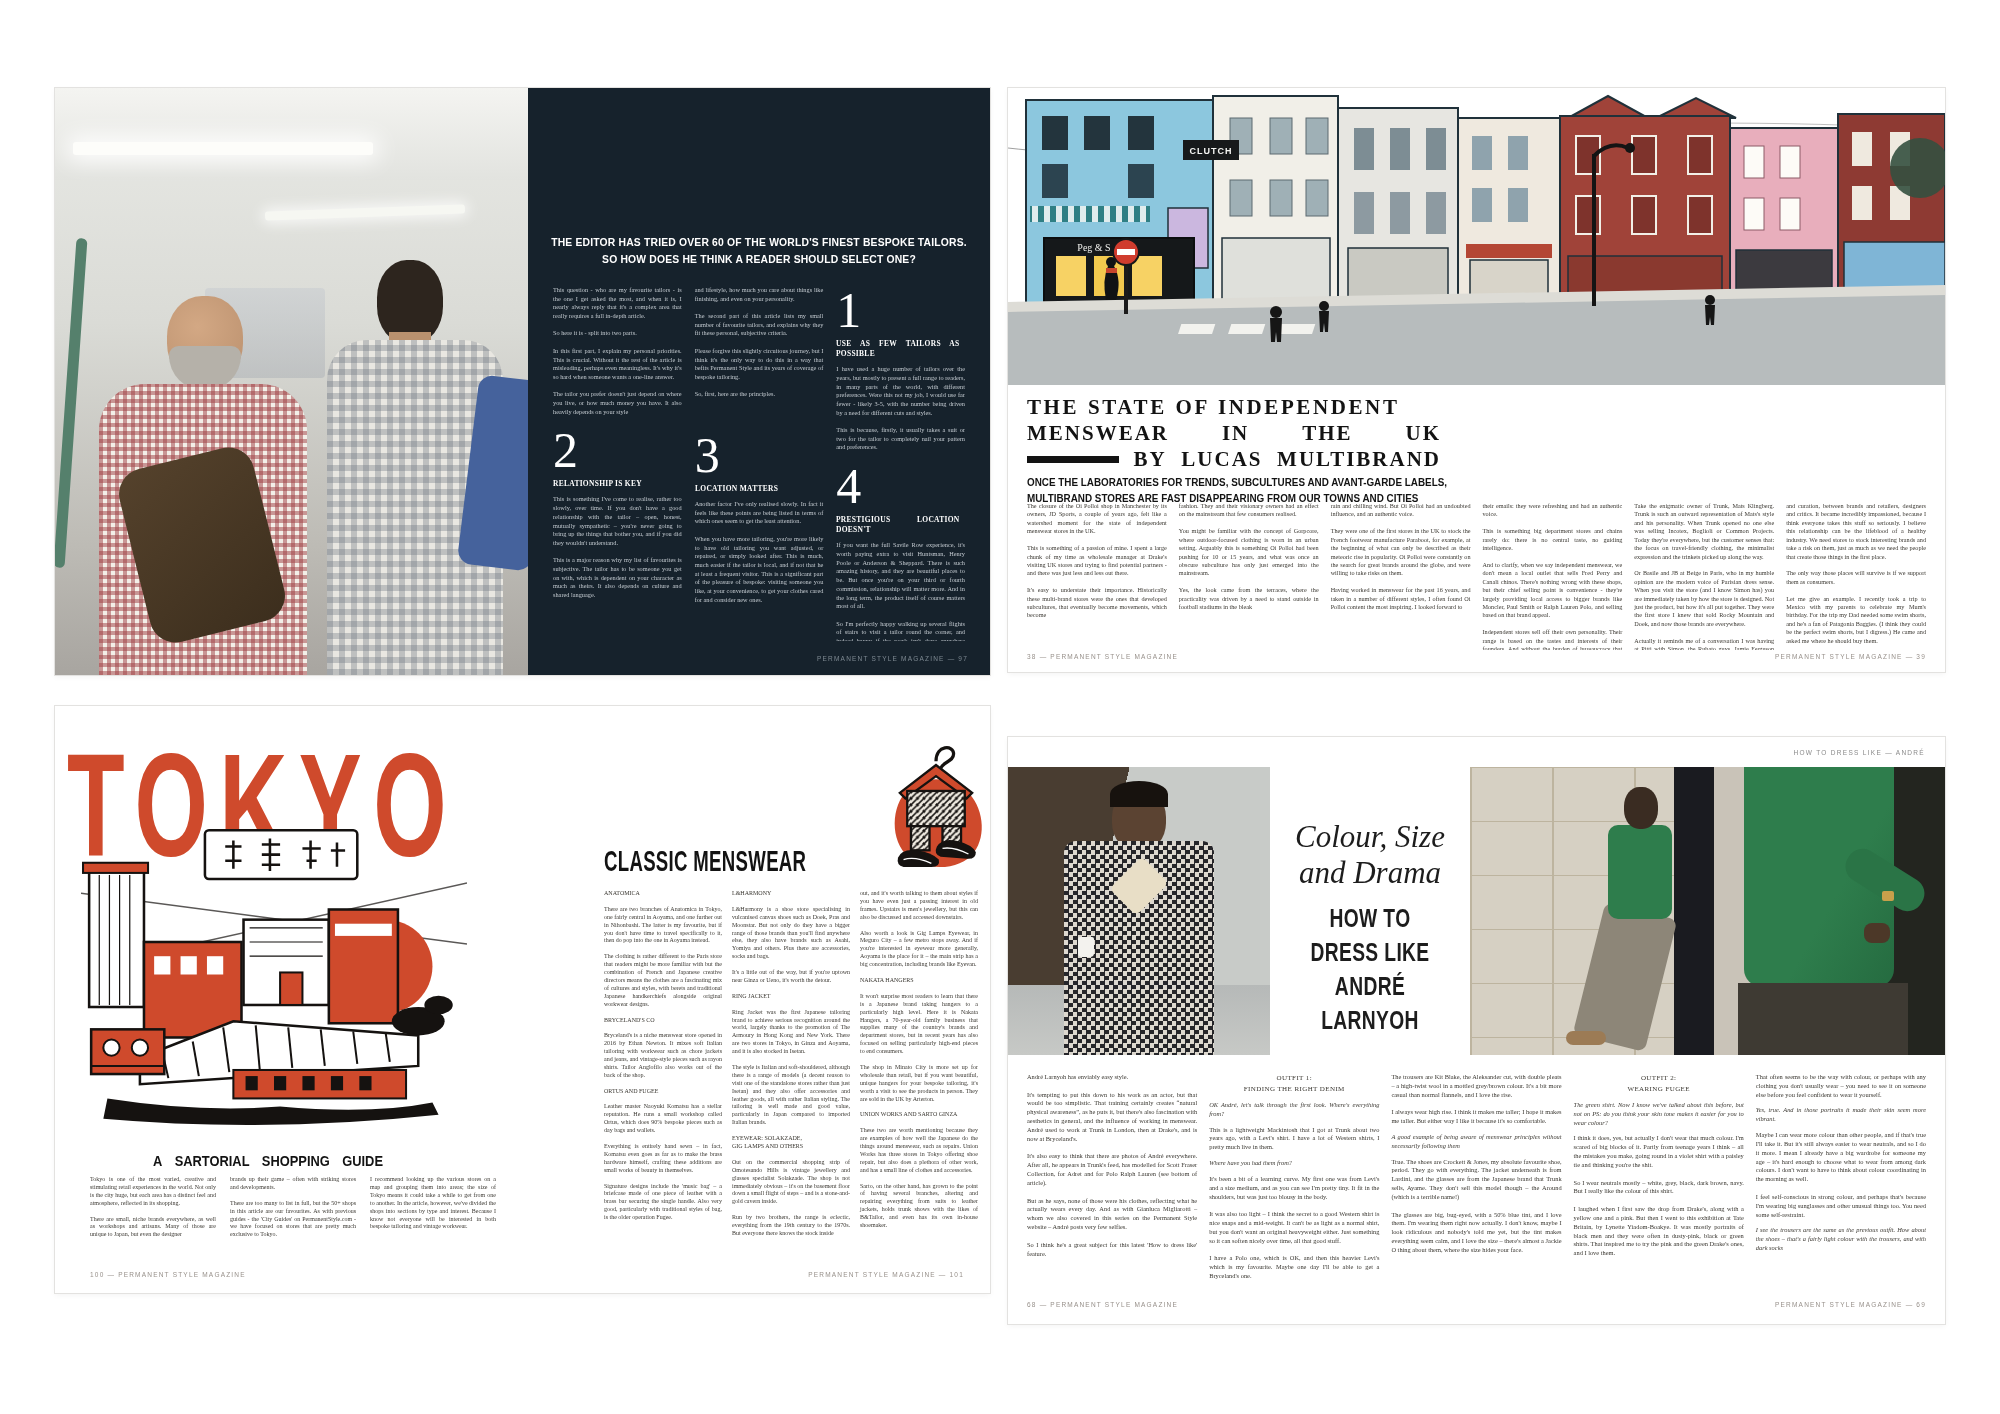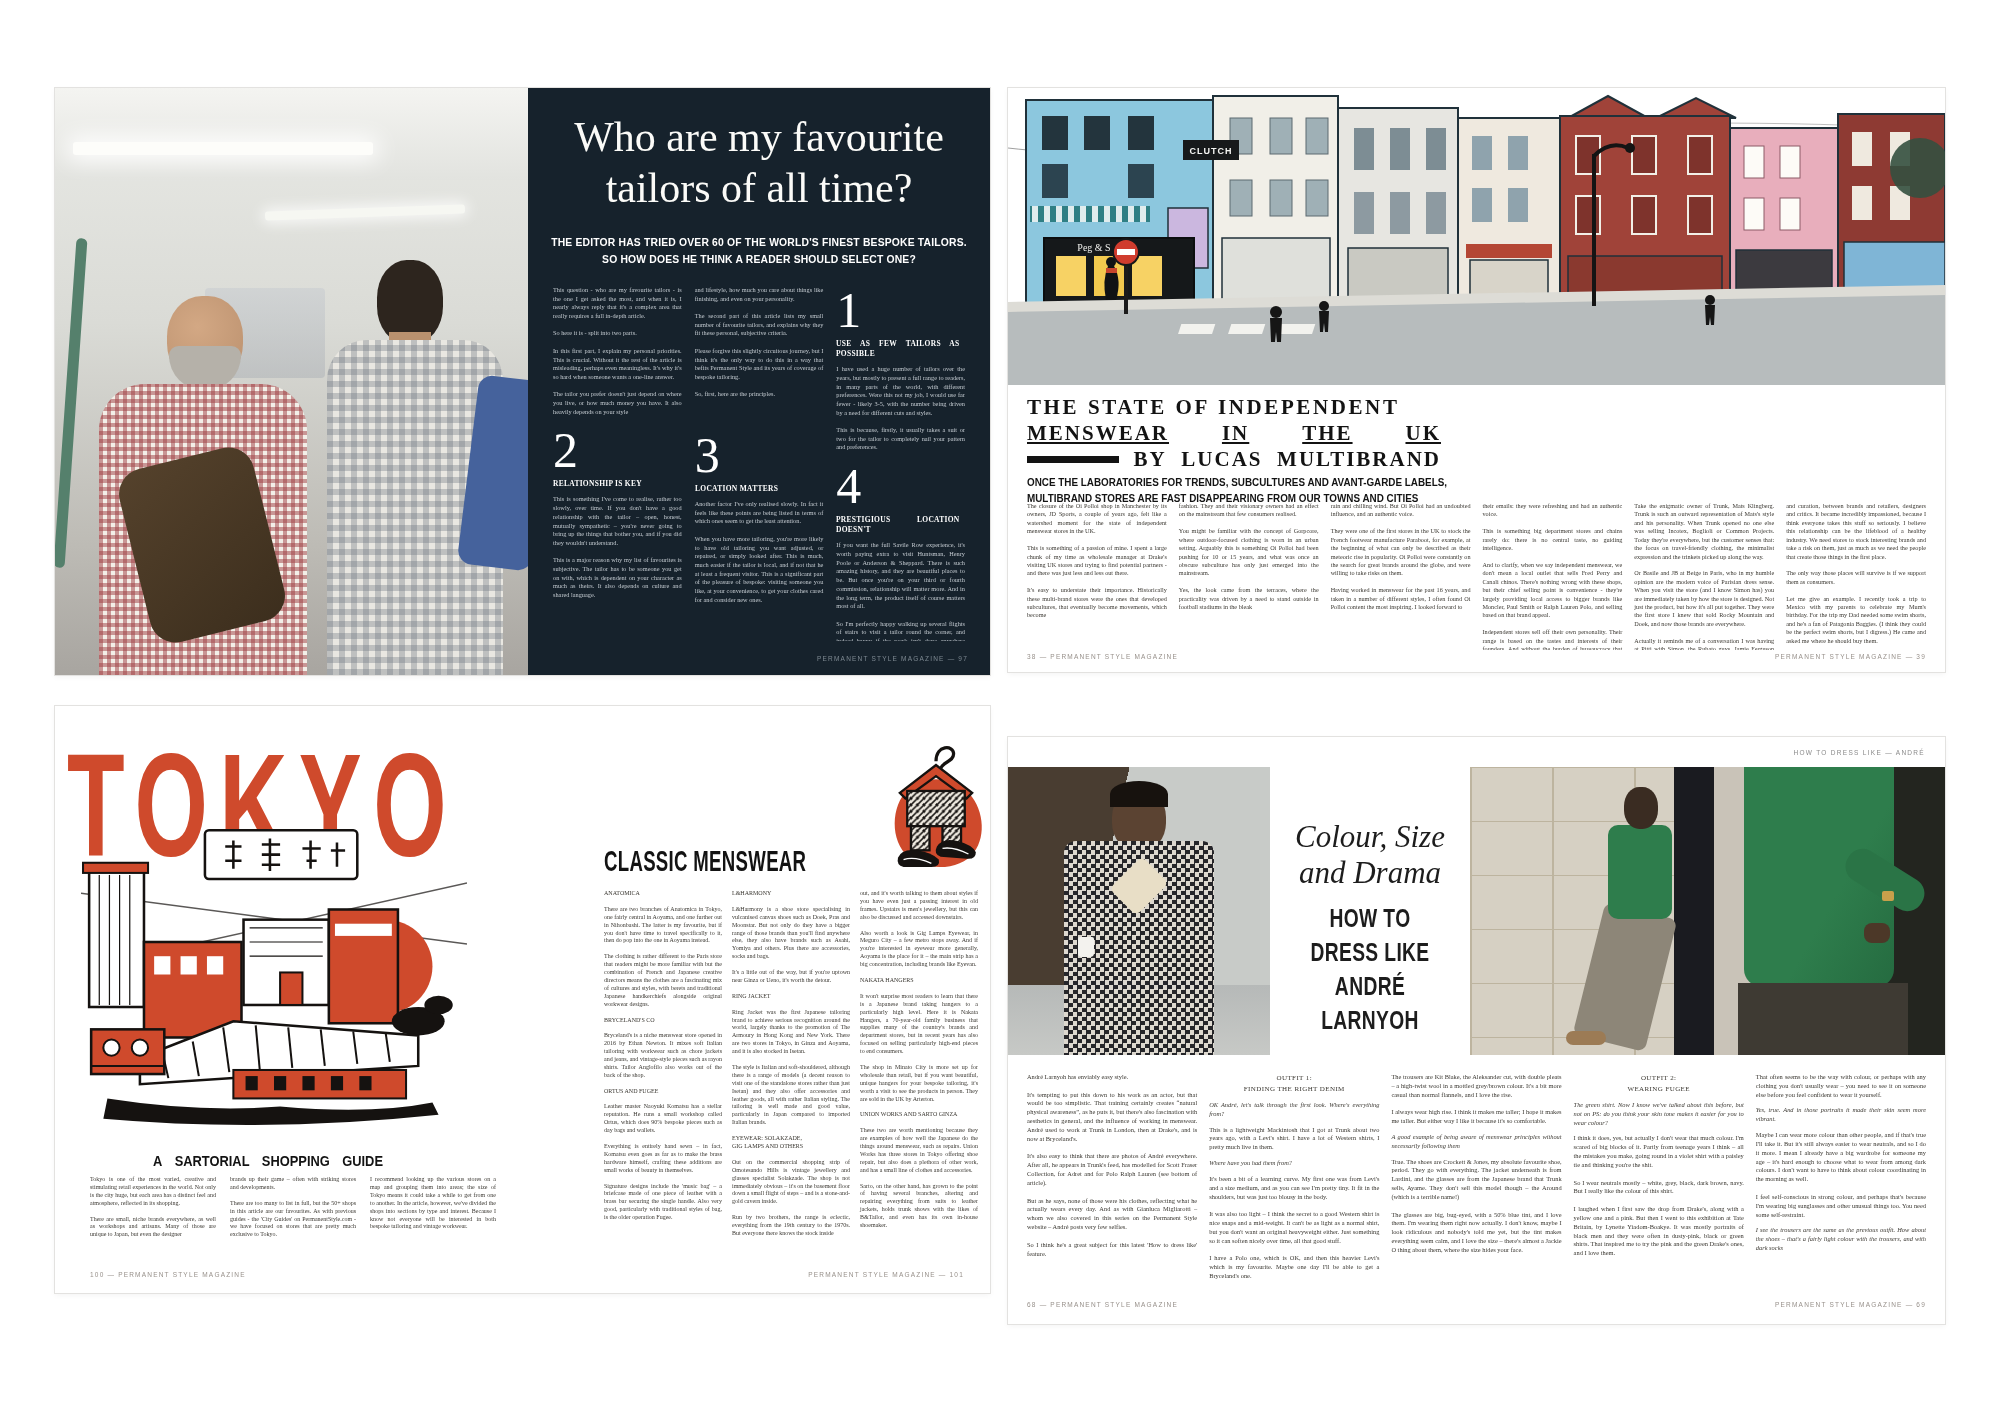--- a/index.html
+++ b/index.html
@@ -38,21 +38,21 @@
   .pnum{font-family:"Liberation Serif",serif;font-size:50px;line-height:.9;color:#fff;margin:12px 0 6px;}
   .pnum.first{margin-top:2px;}
   .phead{font-weight:700;font-size:7.8px;line-height:1.3;color:#fff;letter-spacing:.3px;margin:0 0 6px;transform:scaleX(.96);transform-origin:left;text-transform:uppercase;}
   .ptext{white-space:pre-line;margin:0 0 8px;}
   .s1-footer{right:22px;bottom:13px;color:#7f8a93;}
 
   
   .s2-illus{position:absolute;left:0;top:0;width:937px;height:297px;}
   .s2-title{position:absolute;left:19px;top:308px;width:414px;color:#131313;font-family:"Liberation Serif",serif;font-weight:700;}
   .t-line1{font-size:21px;line-height:1.1;letter-spacing:2.6px;word-spacing:1px;white-space:nowrap;}
-  .t-line2{display:flex;justify-content:space-between;font-size:21px;line-height:1.1;margin-top:3px;letter-spacing:2px;text-decoration:underline;}
+  .t-line2{display:flex;justify-content:space-between;font-size:21px;line-height:1.1;margin-top:3px;letter-spacing:2px;}
   .t-line3{display:flex;justify-content:space-between;align-items:center;font-size:21px;line-height:1.1;margin-top:3px;letter-spacing:2px;}
   .t-rule{width:92px;height:7px;background:#131313;}
   .s2-subhead{position:absolute;left:19px;top:386px;width:560px;font-weight:700;font-size:10.5px;line-height:1.55;color:#131313;transform:scaleX(.94);transform-origin:left;}
   .s2-body{position:absolute;left:19px;right:19px;top:414px;height:148px;display:grid;grid-template-columns:repeat(6,1fr);gap:12px;overflow:hidden;font-size:6.2px;line-height:1.36;}
   .s2-footer-l{left:19px;bottom:12px;}
   .s2-footer-r{right:19px;bottom:12px;}
 
   
   .tokyo-title{position:absolute;left:12px;top:26px;font-weight:700;font-size:115px;line-height:1;letter-spacing:14px;color:#cf4a2c;transform:scale(.82,1.28);transform-origin:top left;white-space:nowrap;}
   .tokyo-illus{position:absolute;left:26px;top:116px;width:386px;height:305px;}
@@ -111,22 +111,20 @@
     <div class="ph-man2-head"></div>
     <div class="ph-man2-neck"></div>
     <div class="ph-man2-shirt"></div>
     <div class="ph-man1-head"></div>
     <div class="ph-man1-beard"></div>
     <div class="ph-man1-shirt"></div>
     <div class="ph-jacket"></div>
     <div class="ph-blue"></div>
   </div>
   <div class="s1-panel">
-    <div class="s1-headline prel">Who are my favourite
-tailors of all time?</div>
     <div class="s1-subhead prel">THE EDITOR HAS TRIED OVER 60 OF THE WORLD'S FINEST BESPOKE TAILORS.
 SO HOW DOES HE THINK A READER SHOULD SELECT ONE?</div>
     <div class="s1-body">
       <div class="pcol">
         <div class="ptext">This question - who are my favourite tailors - is the one I get asked the most, and when it is, I nearly always reply that it's a complex area that really requires a full in-depth article.
 
 So here it is - split into two parts.
 
 In this first part, I explain my personal priorities. This is crucial. Without it the rest of the article is misleading, perhaps even meaningless. It's why it's so hard when someone wants a one-line answer.
 

